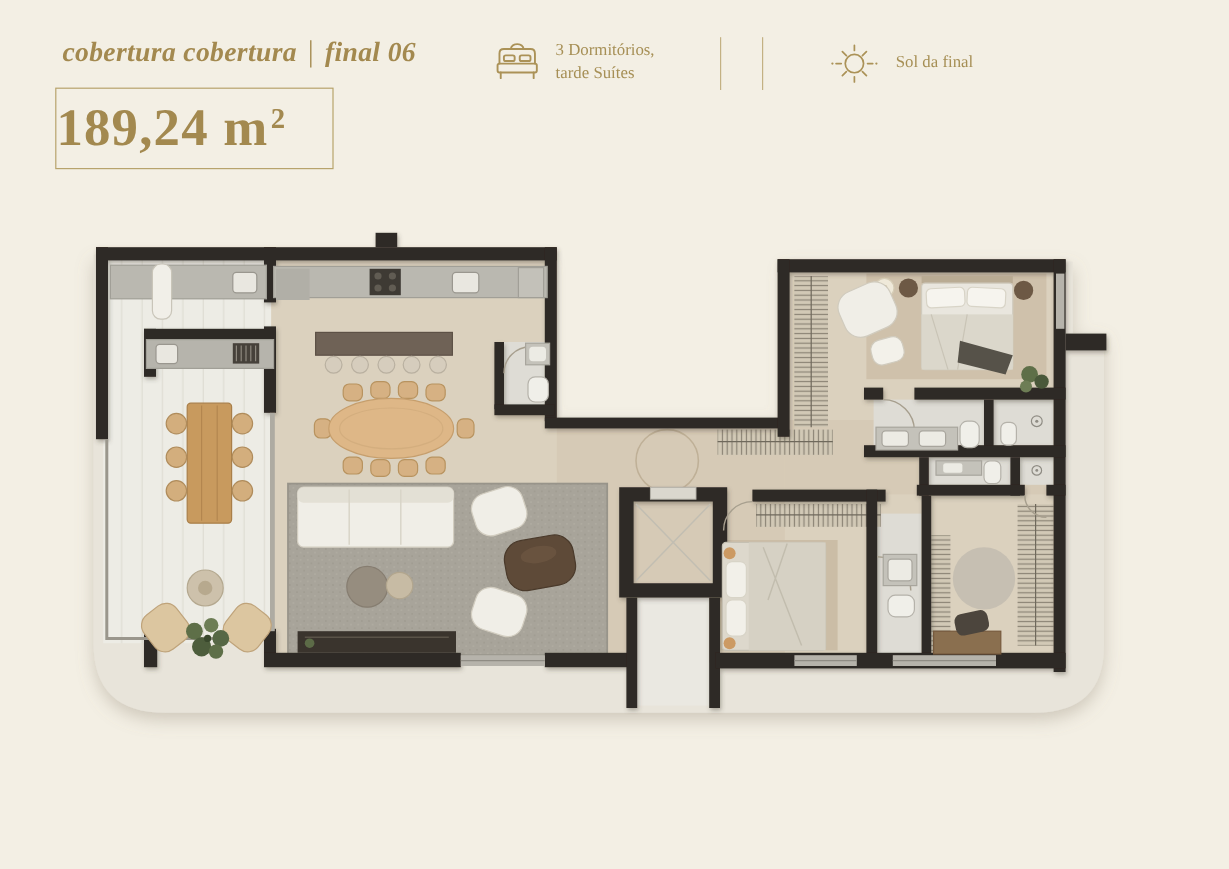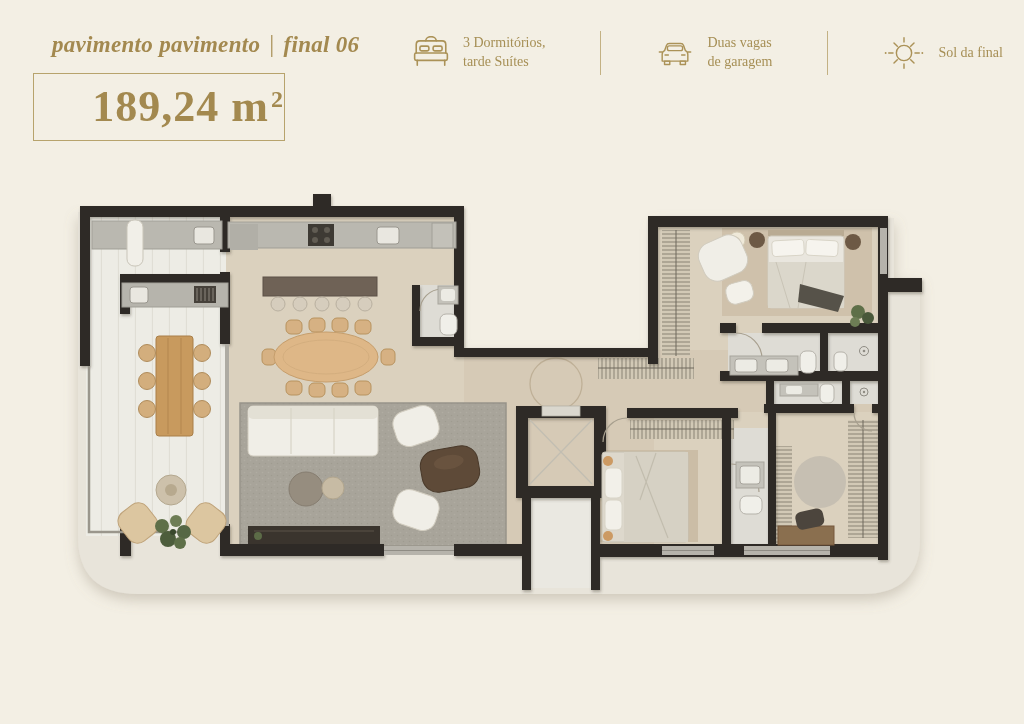--- a/index.html
+++ b/index.html
@@ -9,43 +9,43 @@
     font-family:"Liberation Serif", serif;
   }
   
   .page-title{
     position:absolute;left:52px;top:30px;
     font-style:italic;font-weight:700;font-size:23px;letter-spacing:.3px;
     color:#a3894f;white-space:nowrap;
   }
   .page-title .sep{font-style:normal;font-weight:400;font-size:25px;margin:0 9px;color:#ab935c;}
   .area-box{
-    position:absolute;left:33px;top:73px;width:252px;height:68px;
+    position:absolute;left:46px;top:73px;width:232px;height:68px;
     border:1.5px solid #b7a36c;box-sizing:border-box;
-    display:flex;align-items:center;justify-content:flex-end;
+    display:flex;align-items:center;justify-content:flex-start;
     color:#a3894f;
   }
   .area-box .val{font-size:44px;font-weight:700;letter-spacing:1px;line-height:1;}
   .area-box .sup{font-size:24px;font-weight:700;vertical-align:14px;margin-left:2px;}
   .features{
     position:absolute;left:412px;top:24px;height:58px;
     display:flex;align-items:center;color:#a68f55;gap:34px;
   }
   .feature{display:flex;align-items:center;gap:13px;padding:0 21px;}
   .feature:first-child{padding-left:0;}
   .vdiv{width:1px;height:44px;background:#c3b183;}
   .feature-label{font-size:14px;line-height:1.35;white-space:nowrap;}
   .fi{stroke:#ab9257;fill:none;stroke-width:1.5;stroke-linecap:round;stroke-linejoin:round;}
   svg.plan{position:absolute;left:0;top:0;}
 </style>
 </head>
 <body>
 
 <div class="page-title">
-  <span>pavimento pavimento</span><span class="sep">|</span><span>final 06</span>
+  <span>cobertura cobertura</span><span class="sep">|</span><span>final 06</span>
 </div>
 
 <div class="area-box">
   <span class="val"><span>189,24 m</span><span class="sup">2</span></span>
 </div>
 
 <div class="features">
 
   <div class="feature">
     <svg class="fi" width="38" height="34" viewBox="0 0 36 32">
@@ -57,34 +57,20 @@
       <path d="M5,23 v4.5 M31,23 v4.5"></path>
     </svg>
     <div class="feature-label">
       <div>3 Dormitórios,</div>
       <div>tarde Suítes</div>
     </div>
   </div>
 
   <div class="vdiv"></div>
 
-  <div class="feature">
-    <svg class="fi" width="38" height="29" viewBox="0 0 40 30">
-      <path d="M6.5,23 v-7 q0,-3 2.5,-4 l2,-5.5 q0.8,-2 3,-2 h12 q2.2,0 3,2 l2,5.5 q2.5,1 2.5,4 v7 z"></path>
-      <rect x="12" y="7" width="16" height="5" rx="2"></rect>
-      <path d="M9.5,16.5 h3.5 M27,16.5 h3.5"></path>
-      <rect x="9" y="23" width="5.5" height="3.5"></rect>
-      <rect x="25.5" y="23" width="5.5" height="3.5"></rect>
-      <path d="M6.5,13.5 h-3 M33.5,13.5 h3"></path>
-    </svg>
-    <div class="feature-label">
-      <div>Duas vagas</div>
-      <div>de garagem</div>
-    </div>
-  </div>
 
   <div class="vdiv"></div>
 
   <div class="feature">
     <svg class="fi" width="42" height="42" viewBox="0 0 44 44">
       <circle cx="22" cy="22" r="8"></circle>
       <path d="M11.5,11.5 L15,15 M32.5,11.5 L29,15 M11.5,32.5 L15,29 M32.5,32.5 L29,29"></path>
       <path d="M22,6 v4.5 M22,38 v-4.5"></path>
       <path d="M6,22 h4.5 M38,22 h-4.5"></path>
       <circle cx="2.8" cy="22" r="1" fill="#ab9257" stroke="none"></circle>

